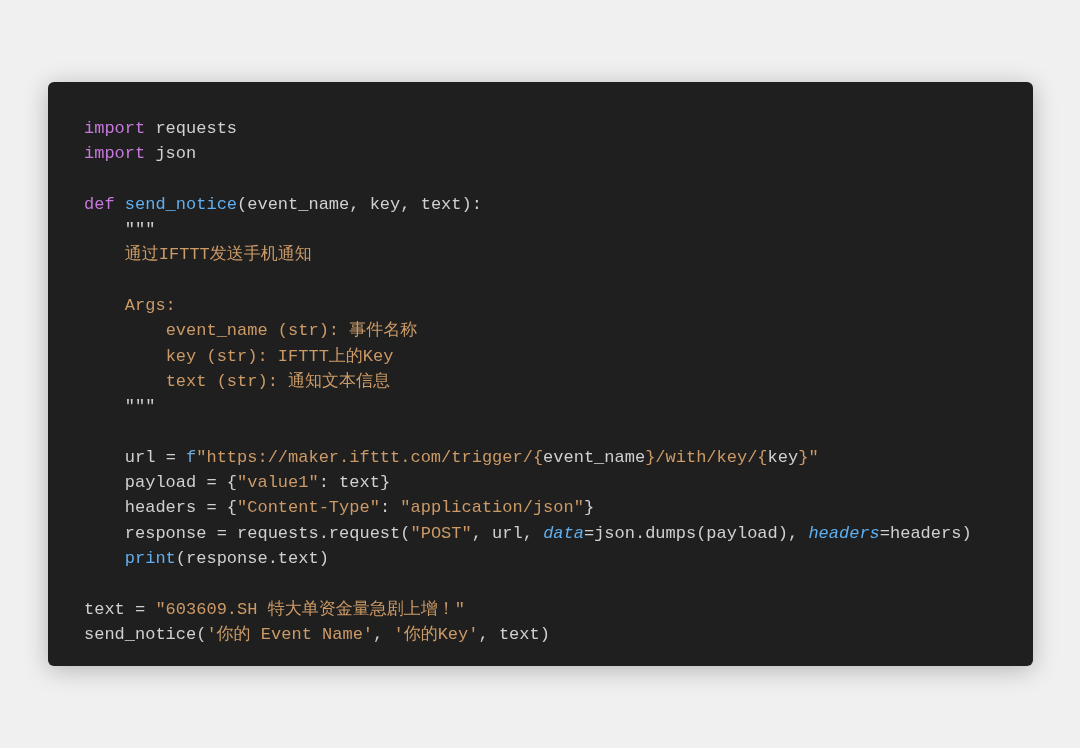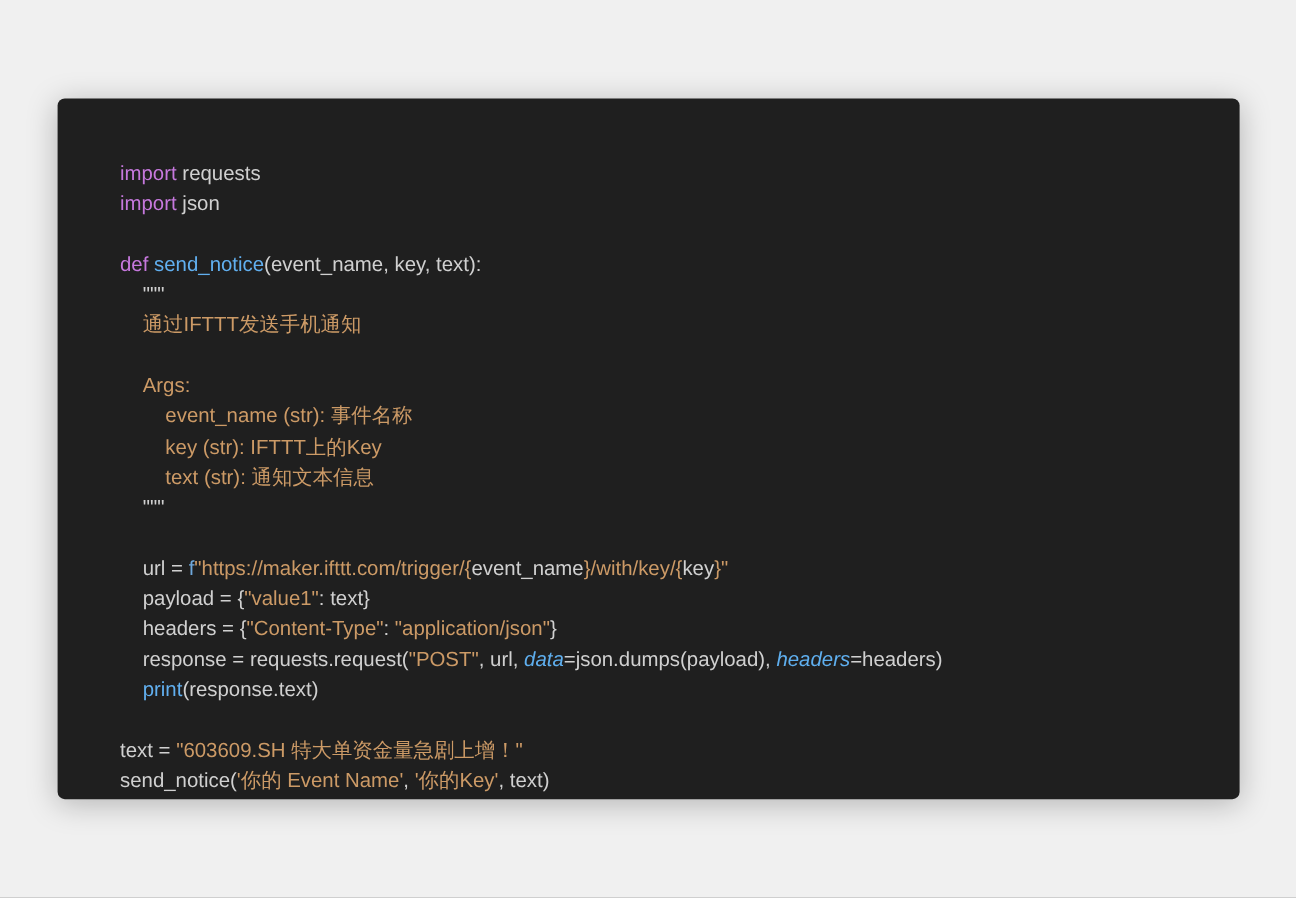--- a/index.html
+++ b/index.html
@@ -17,22 +17,22 @@
     width: 985px;
     height: 584px;
     background: #1f1f1f;
     border-radius: 6px;
     box-shadow: 0 4px 25px rgba(0,0,0,0.25);
     box-sizing: border-box;
     padding: 34px 32px 34px 36px;
     overflow: hidden;
   }
   pre.code {
-    margin: 16px;
-    font-family: Liberation Sans, sans-serif;
+    margin: 0;
+    font-family: Liberation Mono, monospace;
     font-size: 17px;
     line-height: 25.3px;
     color: #d0d0d0;
     white-space: pre;
   }
   .kw   { color: #c678dd; }  
   .fn   { color: #61afef; }  
   .id   { color: #d0d0d0; }  
   .punc { color: #d0d0d0; }
   .str  { color: #cc9a66; }  

